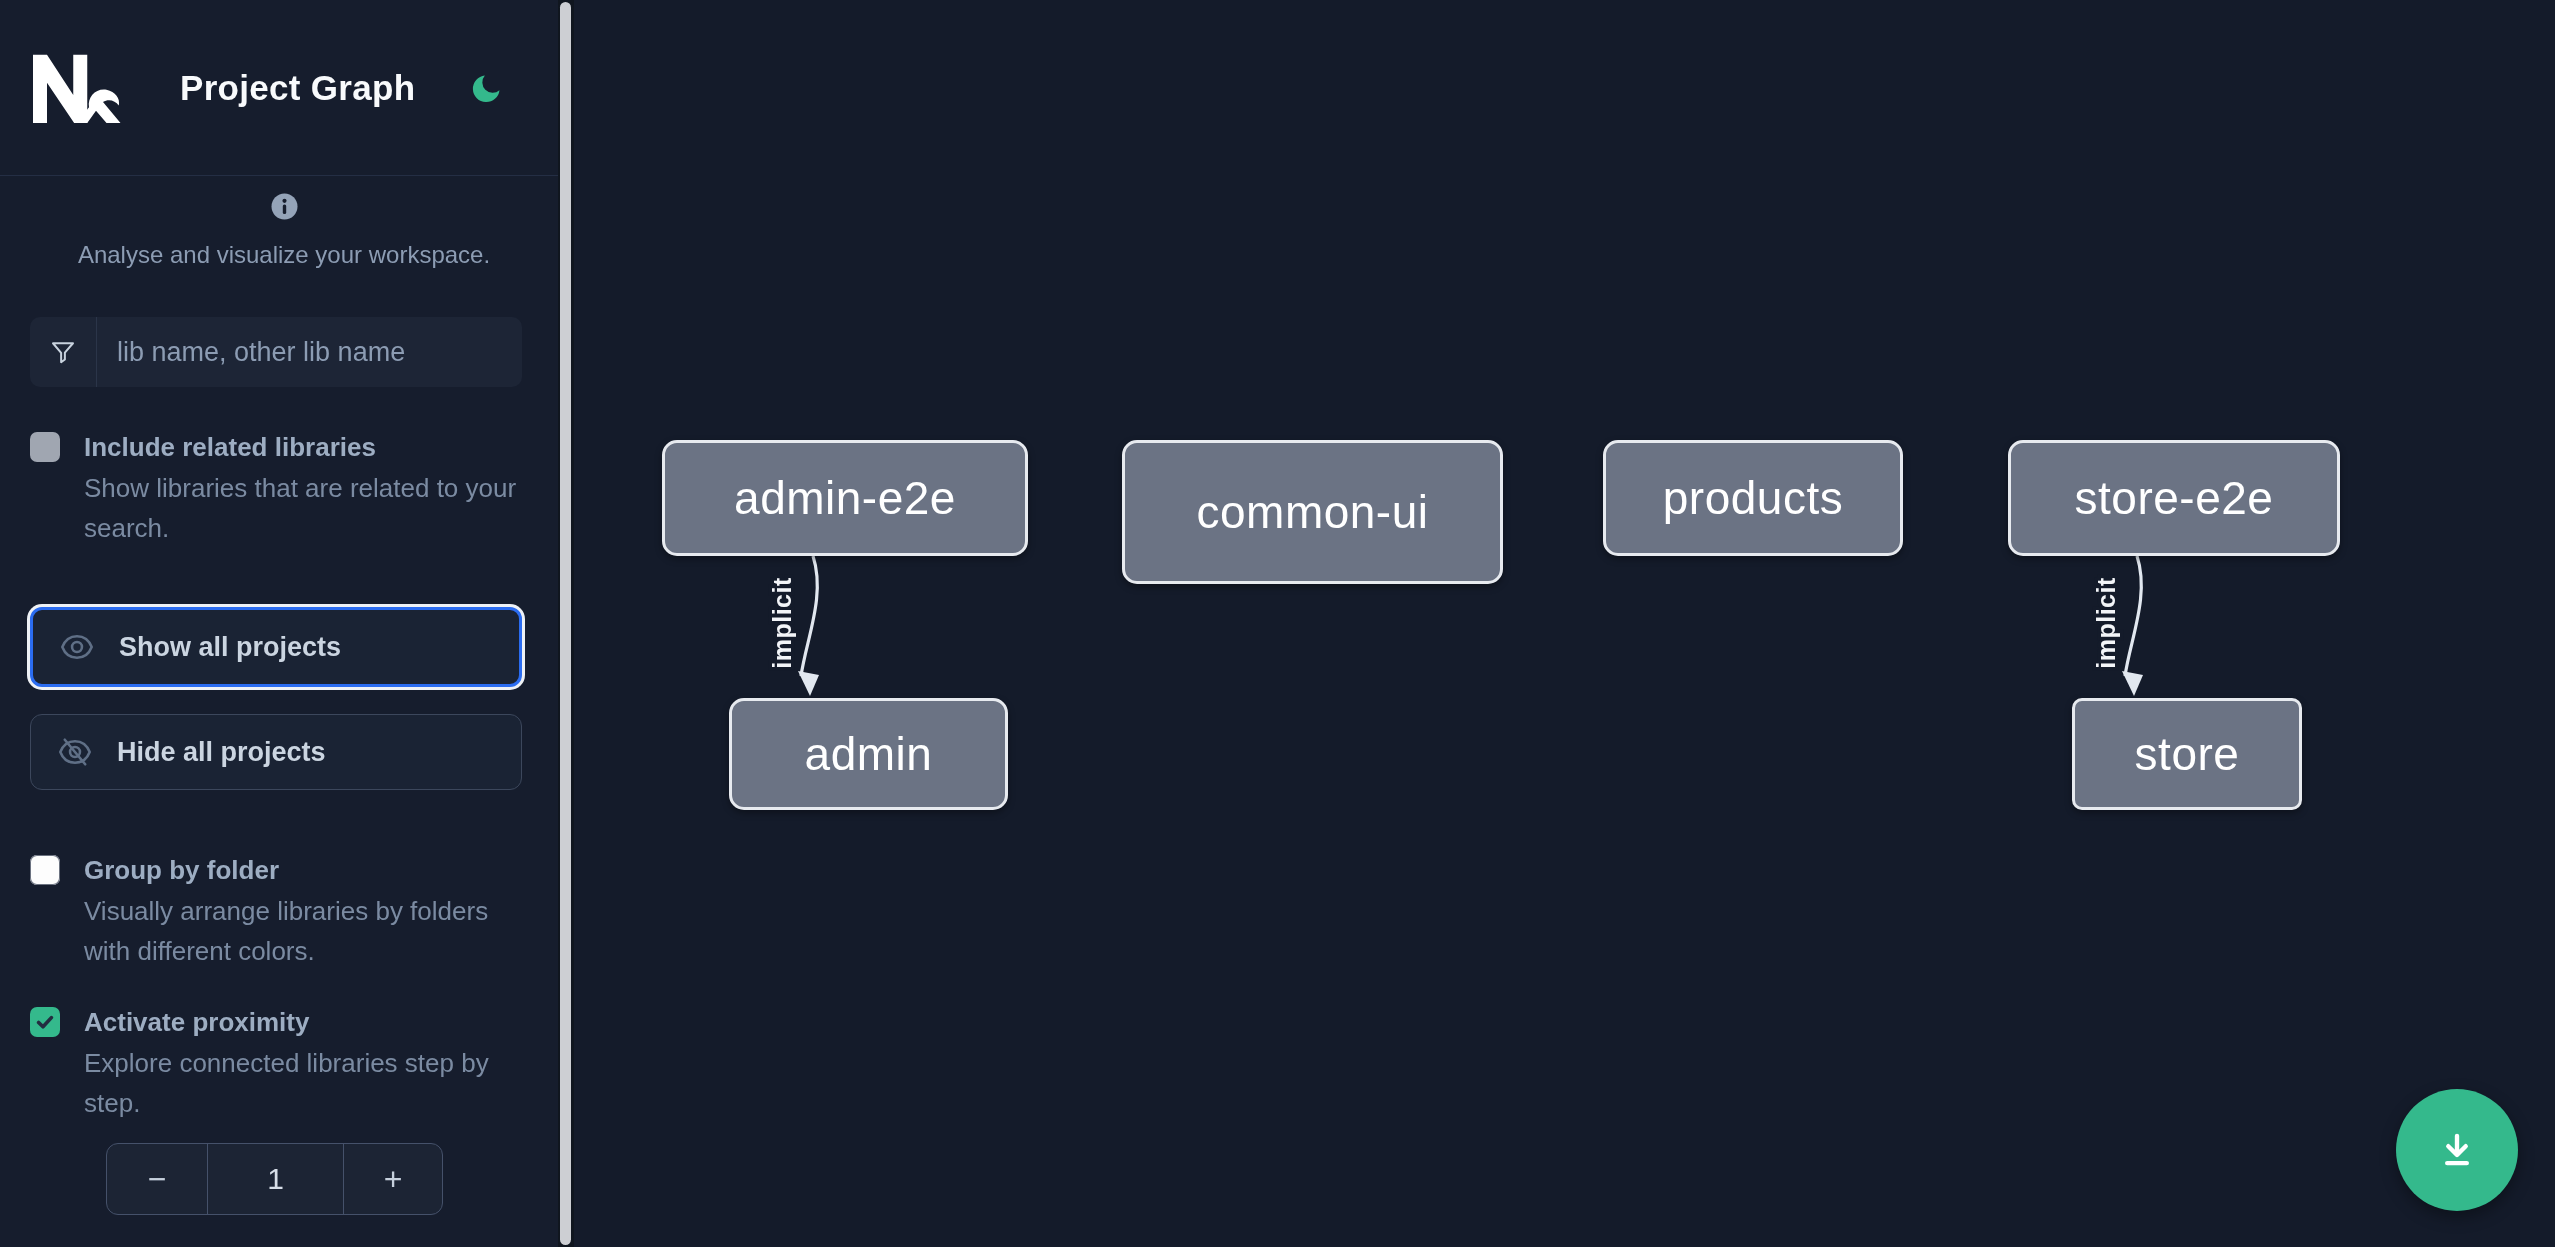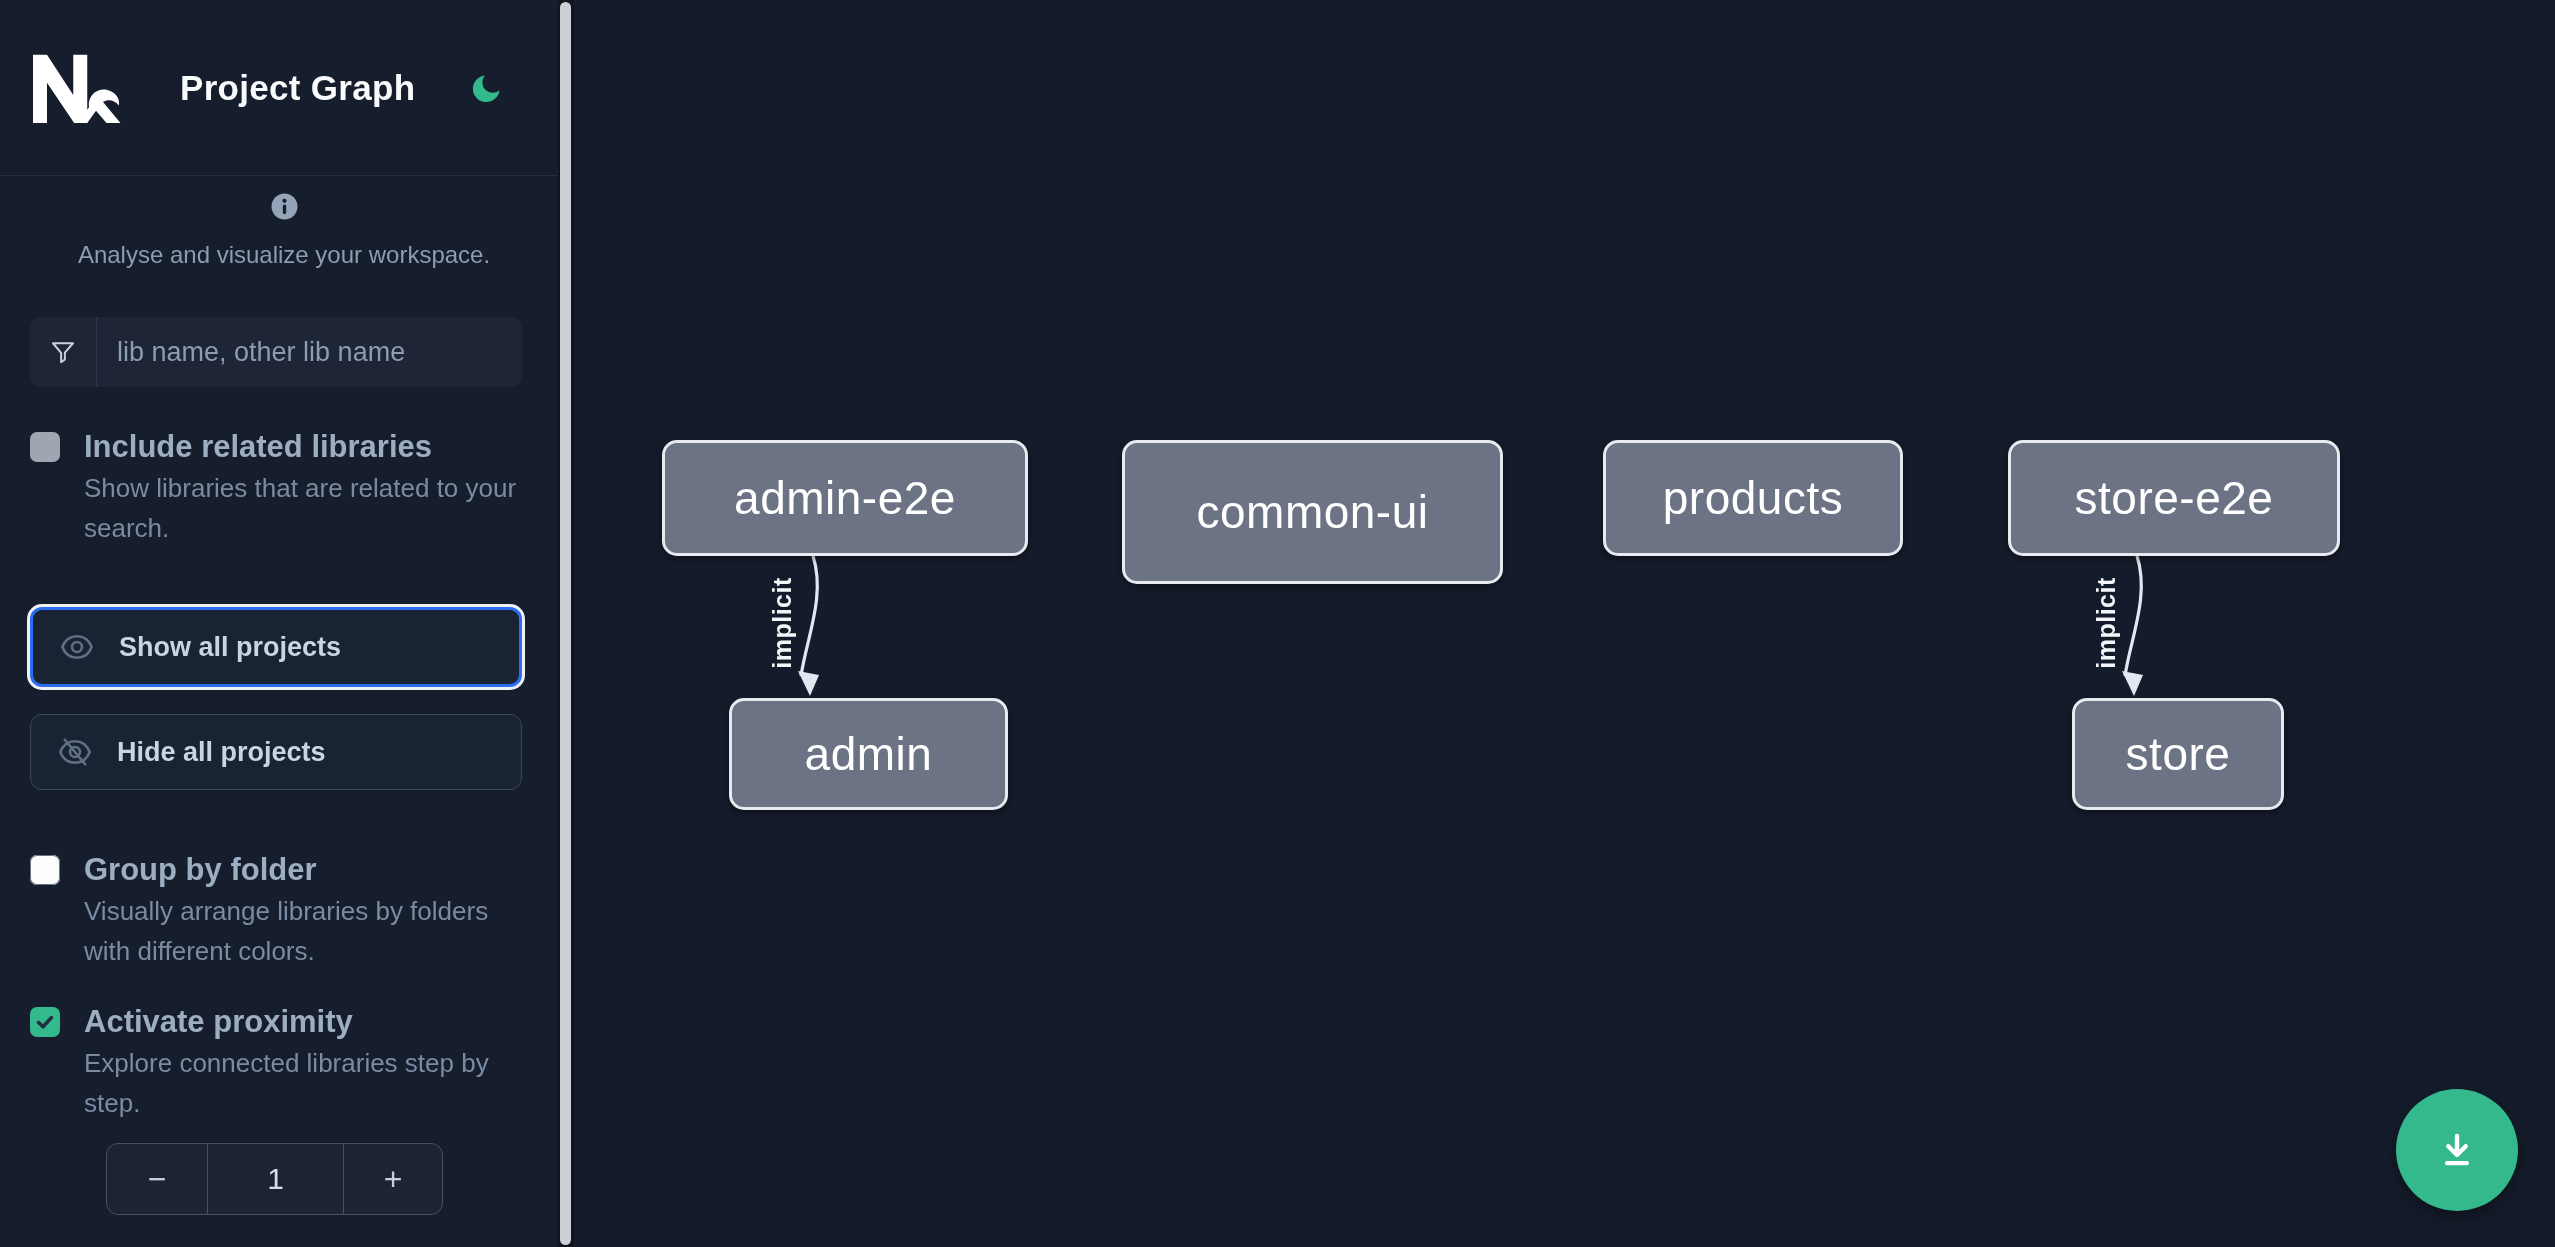--- a/index.html
+++ b/index.html
@@ -24,21 +24,21 @@
   .search input{flex:1;background:transparent;border:none;outline:none;color:#dbe3ee;
           font-size:27px;padding:0 20px;font-family:"Liberation Sans",sans-serif;}
   .search input::placeholder{color:#8c9cb3;opacity:1;}
 
   .opt{position:absolute;left:30px;width:500px;display:flex;gap:24px;align-items:flex-start;}
   .cbx{flex:0 0 30px;width:30px;height:30px;border-radius:7px;margin-top:2px;}
   .cbx.gray{background:#a0a6b1;}
   .cbx.white{background:#fdfdfd;box-shadow:0 0 0 1px #6b7280 inset;}
   .cbx.teal{background:#34b98c;display:flex;align-items:center;justify-content:center;}
   .opt .txt{flex:1;}
-  .opt .lbl{font-size:31px;font-weight:700;color:#9dadc2;line-height:34px;}
+  .opt .lbl{font-size:26px;font-weight:700;color:#9dadc2;line-height:34px;}
   .opt .dsc{font-size:26px;color:#7b8ba2;line-height:40px;margin-top:4px;}
 
   .sb-btn{position:absolute;left:30px;width:492px;box-sizing:border-box;display:flex;
           align-items:center;gap:24px;padding:0 26px;border-radius:12px;background:#1a2334;
           color:#cbd5e1;font-size:27px;font-weight:600;cursor:pointer;
           font-family:"Liberation Sans",sans-serif;}
   #btn-show{top:607px;height:80px;border:3px solid #2b6cf0;box-shadow:0 0 0 3px #eef1f5;}
   #btn-hide{top:714px;height:76px;border:1px solid #3c475c;}
 
   .stepper{position:absolute;left:106px;top:1143px;width:337px;height:72px;box-sizing:border-box;
@@ -58,21 +58,21 @@
   #graph{position:absolute;left:574px;top:0;width:1981px;height:1247px;background:#141b2a;}
   .node{position:absolute;box-sizing:border-box;background:#6b7384;border:3px solid #e7eaef;
         border-radius:15px;display:flex;align-items:center;justify-content:center;
         color:#ffffff;font-size:46px;letter-spacing:.5px;cursor:pointer;
         box-shadow:0 3px 7px rgba(0,0,0,.35);}
   #n-admin-e2e{left:88px;top:440px;width:366px;height:116px;}
   #n-common-ui{left:548px;top:440px;width:381px;height:144px;}
   #n-products{left:1029px;top:440px;width:300px;height:116px;}
   #n-store-e2e{left:1434px;top:440px;width:332px;height:116px;}
   #n-admin{left:155px;top:698px;width:279px;height:112px;}
-  #n-store{left:1498px;top:698px;width:212px;height:112px;}
+  #n-store{left:1498px;top:698px;width:230px;height:112px;border-radius:10px;}
 
   #edges{position:absolute;left:0;top:0;width:1981px;height:1247px;pointer-events:none;}
   .edge-line{stroke:#e2e8f0;stroke-width:3.2;fill:none;}
   .edge-arrow{fill:#e2e8f0;}
   .edge-label{font-size:25px;font-weight:600;fill:#f3f5f8;stroke:#141b2a;stroke-width:7px;
               paint-order:stroke;font-family:"Liberation Sans",sans-serif;letter-spacing:.5px;}
 
   .fab{position:absolute;left:1822px;top:1089px;width:122px;height:122px;border-radius:50%;
        background:#34b98c;display:flex;align-items:center;justify-content:center;cursor:pointer;
        box-shadow:0 6px 16px rgba(0,0,0,.35);}

